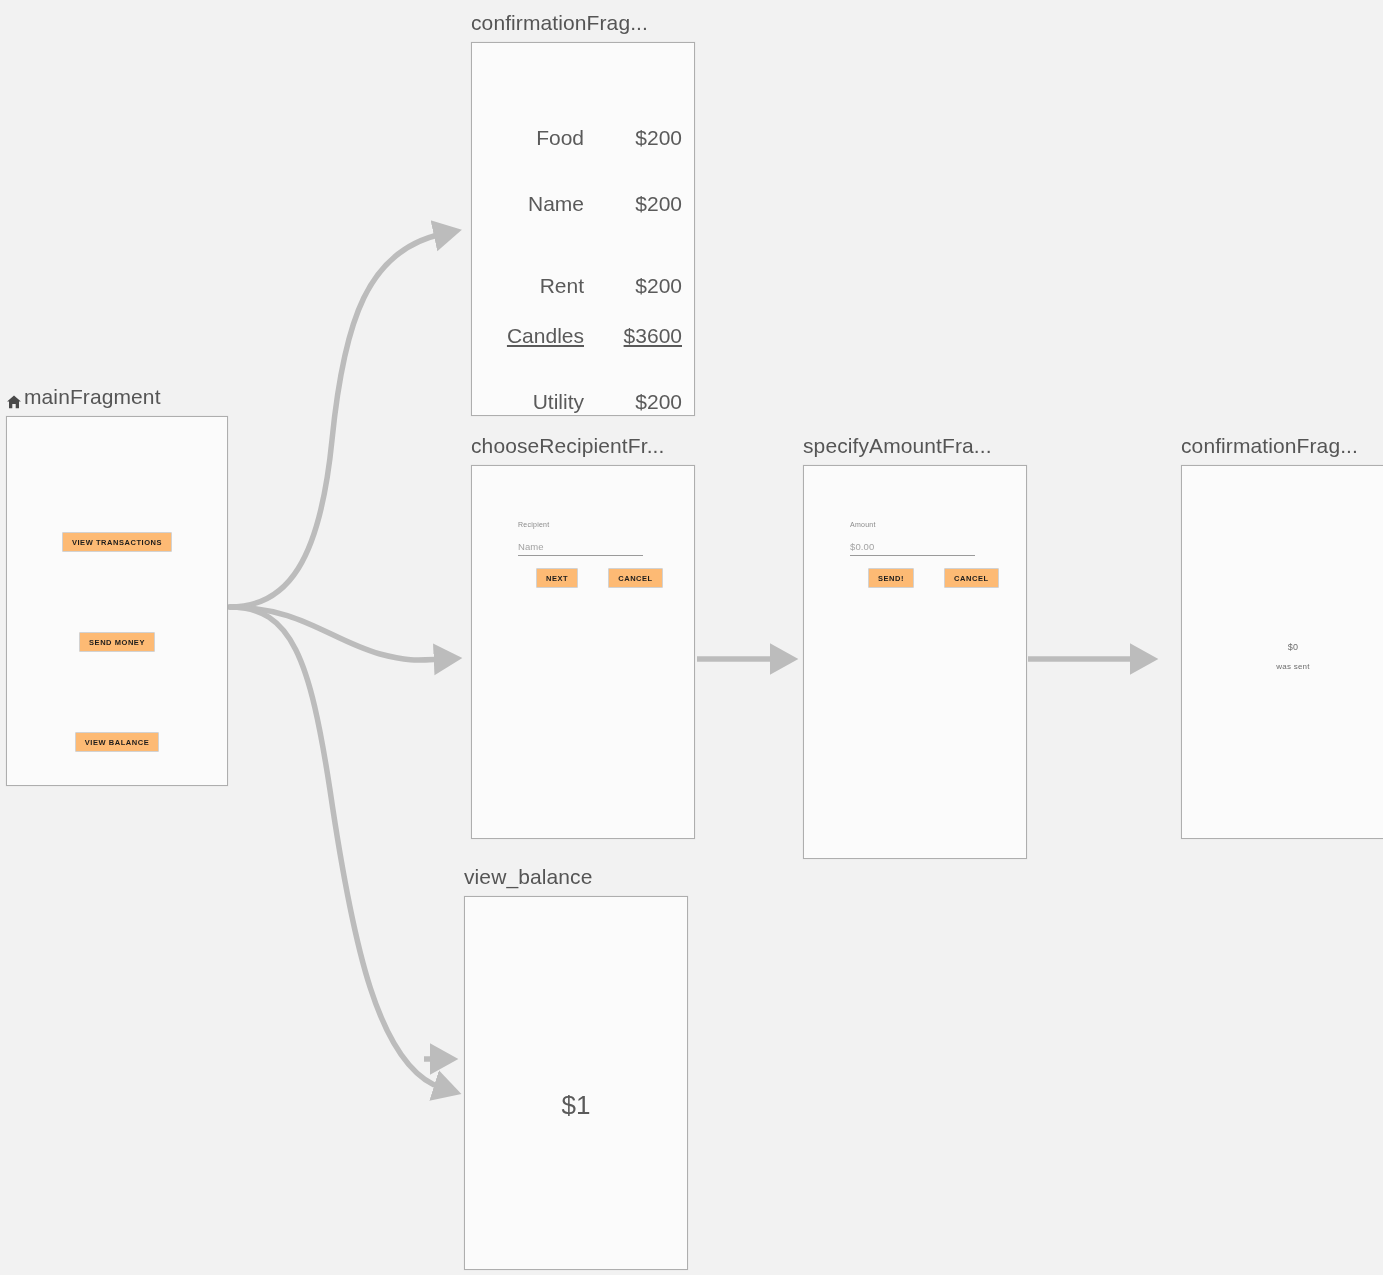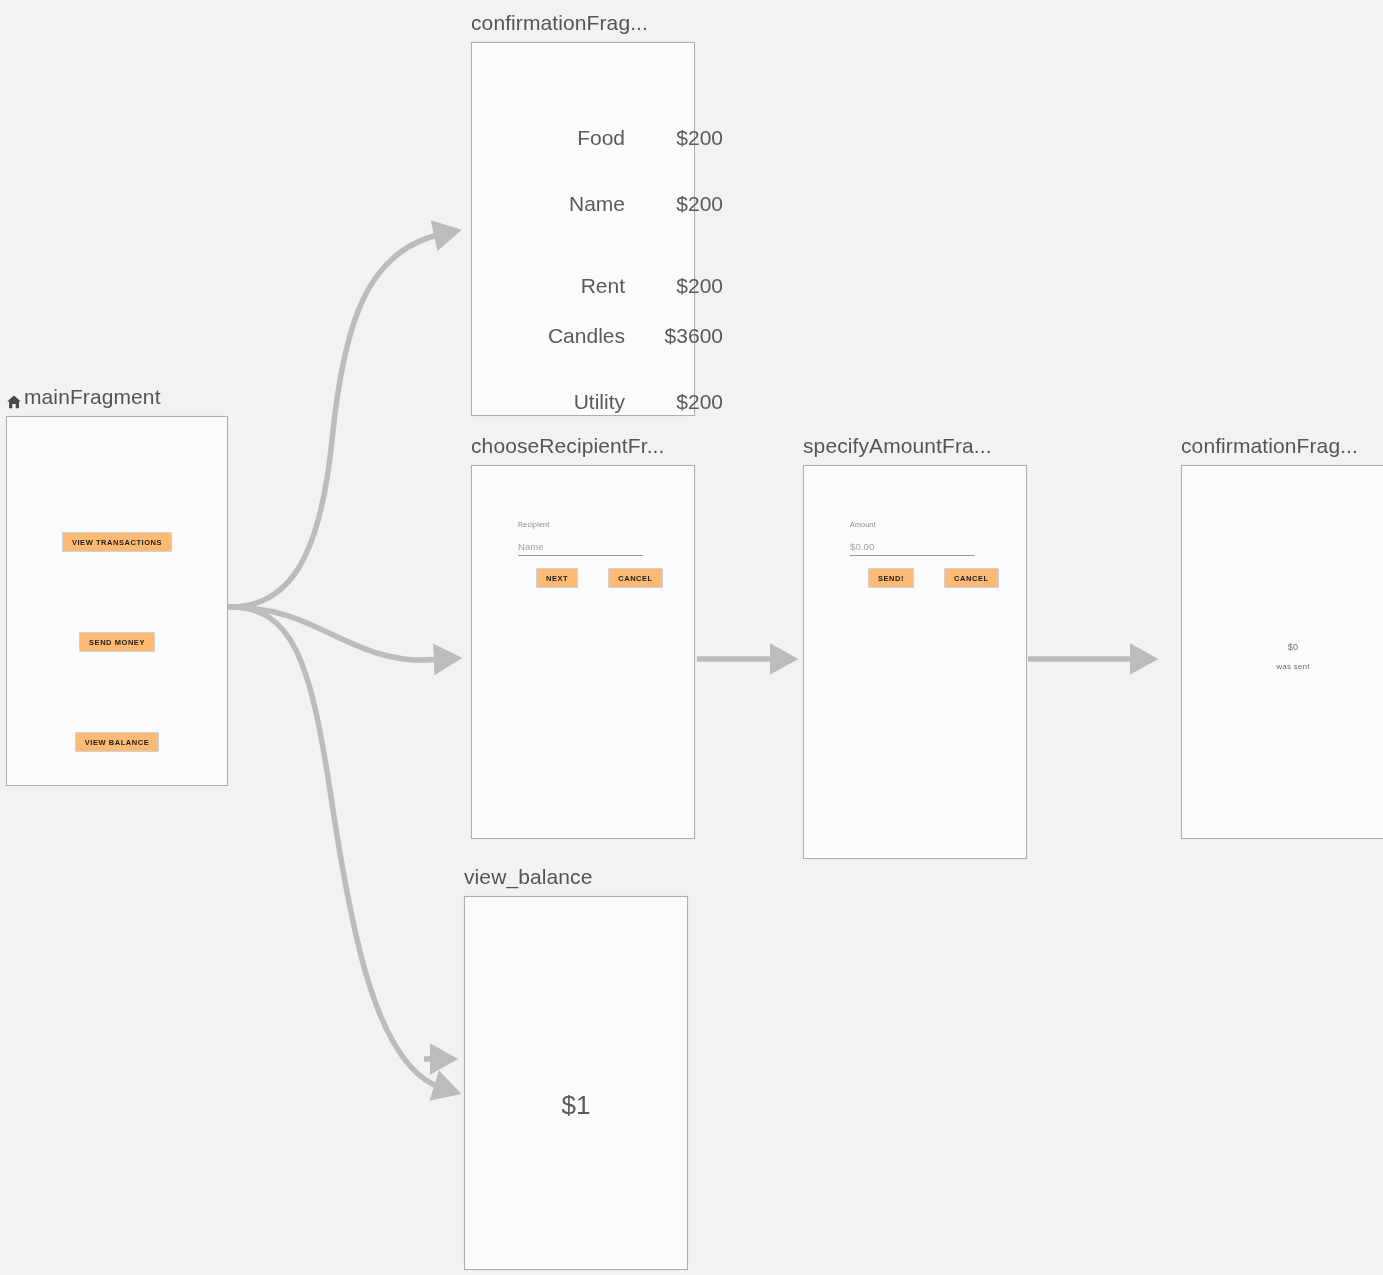--- a/index.html
+++ b/index.html
@@ -92,21 +92,20 @@
   .txn-row {
     position: absolute;
     left: 0;
     width: 100%;
     display: flex;
     justify-content: center;
     align-items: flex-end;
     font-size: 21px;
     color: #5a5a5a;
     line-height: 24px;
-    padding-left: 41px;
   }
   .txn-name {
     width: 100px;
     text-align: right;
     padding-right: 0;
   }
   .txn-amount {
     width: 78px;
     text-align: right;
     padding-left: 20px;
@@ -231,21 +230,21 @@
         <span class="txn-amount">$200</span>
       </div>
       <div class="txn-row" style="top:149px;">
         <span class="txn-name">Name</span>
         <span class="txn-amount">$200</span>
       </div>
       <div class="txn-row" style="top:215px;margin-top:16px;">
         <span class="txn-name">Rent</span>
         <span class="txn-amount">$200</span>
       </div>
-      <div class="txn-row" style="top:281px;">
+      <div class="txn-row" style="top:281px;text-decoration:underline;">
         <span class="txn-name">Candles</span>
         <span class="txn-amount">$3600</span>
       </div>
       <div class="txn-row" style="top:347px;">
         <span class="txn-name">Utility</span>
         <span class="txn-amount">$200</span>
       </div>
     </div>
   </div>
 

